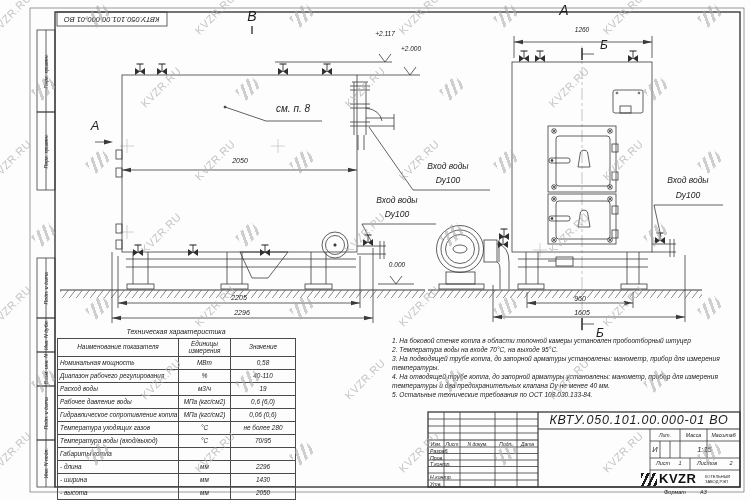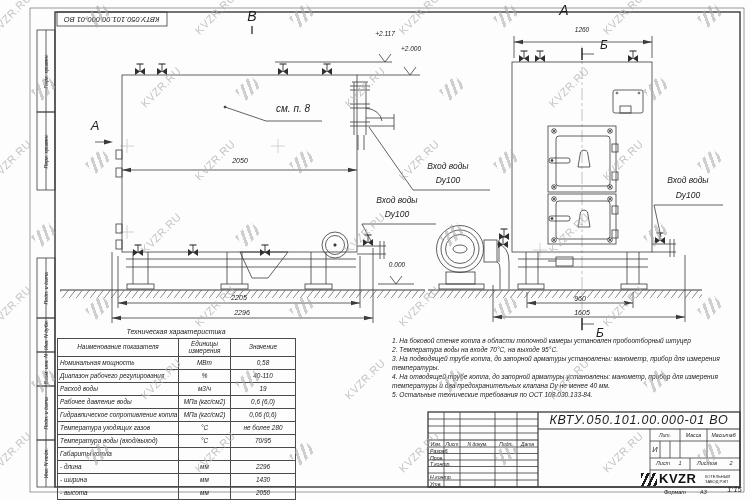--- a/index.html
+++ b/index.html
@@ -499,21 +499,21 @@
   <div class="tb" style="left:430px;top:448px;width:32px;font-size:5.2px;">Разраб.</div>
   <div class="tb" style="left:430px;top:454.5px;width:32px;font-size:5.2px;">Пров.</div>
   <div class="tb" style="left:430px;top:461px;width:32px;font-size:5.2px;">Т.контр.</div>
   <div class="tb" style="left:430px;top:467.5px;width:32px;font-size:5.2px;"></div>
   <div class="tb" style="left:430px;top:474px;width:32px;font-size:5.2px;">Н.контр.</div>
   <div class="tb" style="left:430px;top:480.5px;width:32px;font-size:5.2px;">Утв.</div>
   <div class="tb c" style="left:650px;top:432px;width:30px;font-size:5.2px;">Лит.</div>
   <div class="tb c" style="left:680px;top:432px;width:27px;font-size:5.2px;">Масса</div>
   <div class="tb c" style="left:707px;top:432px;width:33px;font-size:5.2px;">Масштаб</div>
   <div class="tb c" style="left:650px;top:445px;width:10px;font-size:7.5px;">И</div>
-  <div class="tb c" style="left:718px;top:445px;width:33px;font-size:7.5px;margin-top:40px;">1:15</div>
+  <div class="tb c" style="left:688px;top:445px;width:33px;font-size:7.5px;">1:15</div>
   <div class="tb c" style="left:652px;top:460px;width:22px;font-size:5.5px;">Лист</div>
   <div class="tb c" style="left:672px;top:460px;width:16px;font-size:5.5px;">1</div>
   <div class="tb c" style="left:692px;top:460px;width:30px;font-size:5.5px;">Листов</div>
   <div class="tb c" style="left:724px;top:460px;width:14px;font-size:5.5px;">2</div>
   <div id="logoIcon"></div>
   <div id="logoTxt" class="tb">KVZR</div>
   <div id="logoSub">
     <div>КОТЕЛЬНЫЙ</div>
     <div>ЗАВОД РЭП</div>
   </div>

